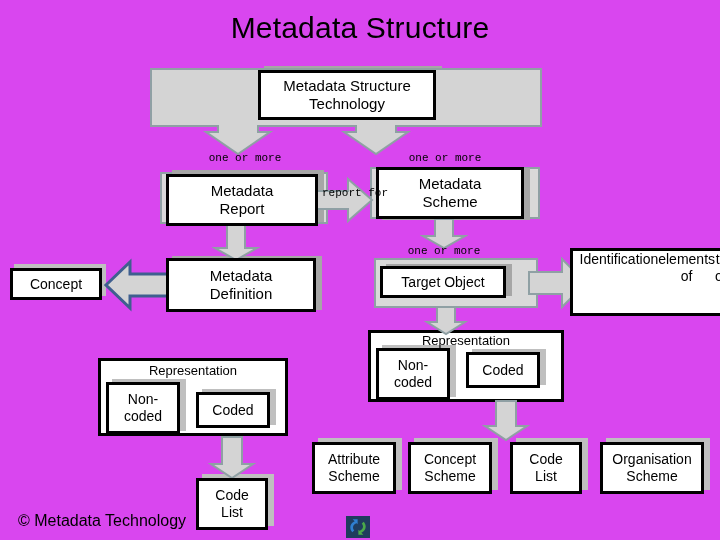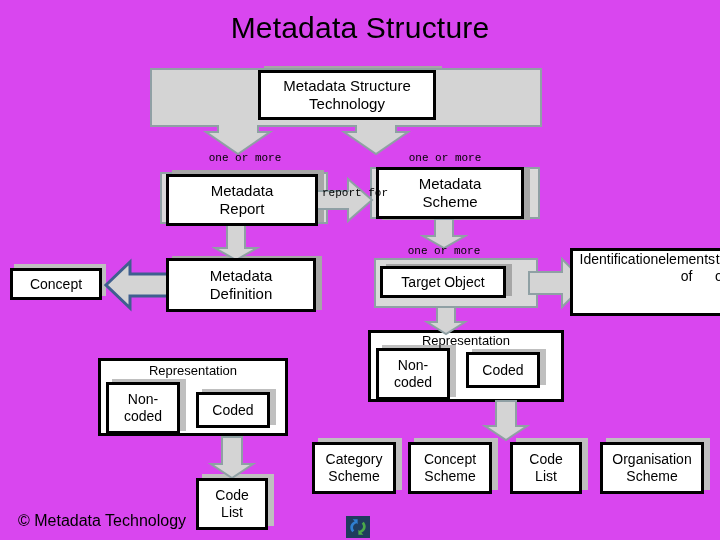--- a/index.html
+++ b/index.html
@@ -249,21 +249,21 @@
   </div>
 
   <div class="abs shadow-lt" style="left:202px; top:474px; width:72px; height:52px;"></div>
   <div class="abs node small" style="left:196px; top:478px; width:72px; height:52px; flex-direction:column;">
     <span>Code</span>
     <span>List</span>
   </div>
 
   <div class="abs shadow-lt" style="left:318px; top:438px; width:84px; height:52px;"></div>
   <div class="abs node small" style="left:312px; top:442px; width:84px; height:52px; flex-direction:column;">
-    <span>Category</span>
+    <span>Attribute</span>
     <span>Scheme</span>
   </div>
 
   <div class="abs shadow-lt" style="left:414px; top:438px; width:84px; height:52px;"></div>
   <div class="abs node small" style="left:408px; top:442px; width:84px; height:52px; flex-direction:column;">
     <span>Concept</span>
     <span>Scheme</span>
   </div>
 
   <div class="abs shadow-lt" style="left:516px; top:438px; width:72px; height:52px;"></div>

